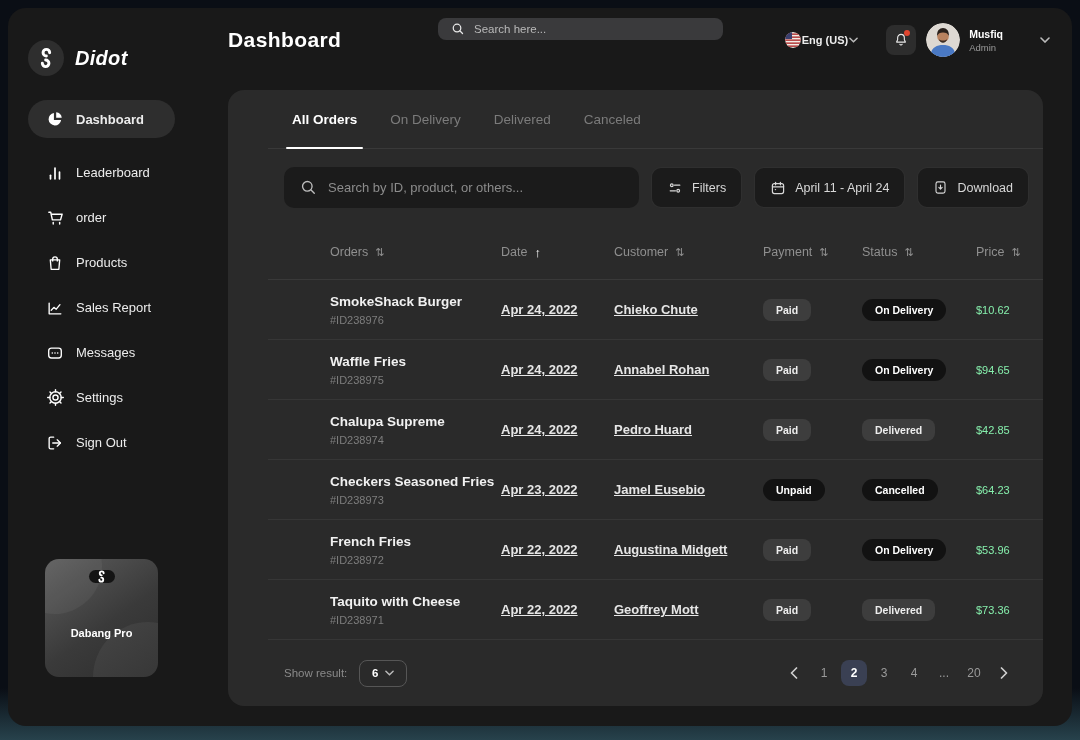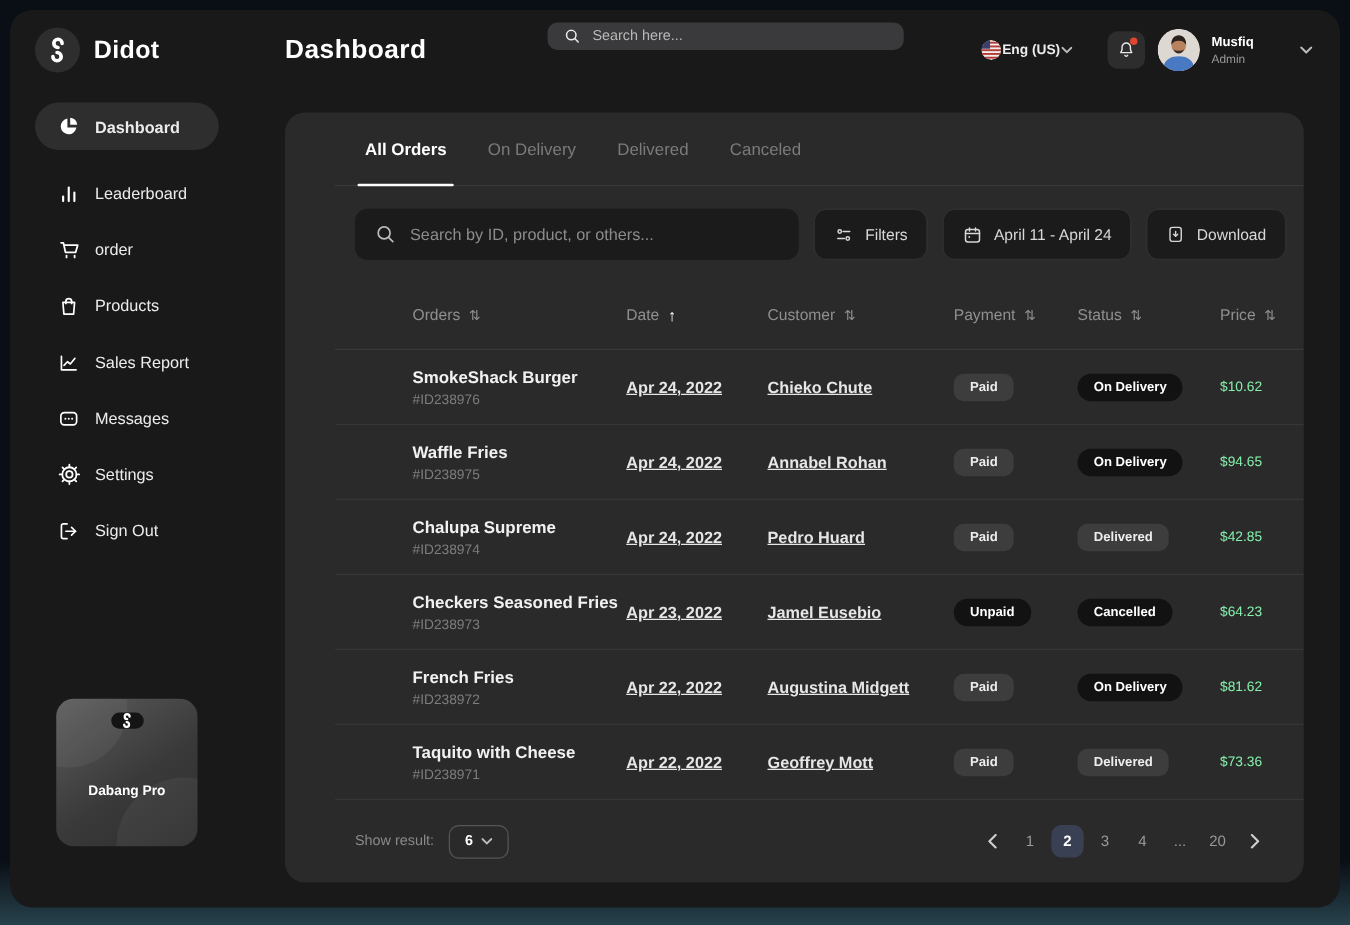--- a/index.html
+++ b/index.html
@@ -8,21 +8,21 @@
     font-family:"Liberation Sans", sans-serif;
     background:linear-gradient(180deg,#0a0e15 0%,#0a0e15 93%,#27424c 100%);
     position:relative; overflow:hidden; color:#fff;
   }
   .window {
     position:absolute; left:8px; top:8px; right:8px; bottom:14px;
     background:#191919; border-radius:18px; overflow:hidden; display:flex;
   }
   
   .sidebar { width:220px; flex:none; position:relative; }
-  .logo-row { display:flex; align-items:center; gap:11px; margin:14px 0 24px 20px; cursor:pointer; }
+  .logo-row { display:flex; align-items:center; gap:11px; margin:32px 0 24px 20px; cursor:pointer;font-style:italic; }
   .logo-circle { width:36px; height:36px; border-radius:50%; background:#2e2e2e; display:flex; align-items:center; justify-content:center; }
   .brand { font-size:20px; font-weight:bold; letter-spacing:.3px; }
   .nav { display:flex; flex-direction:column; }
   .nav-item { height:45px; display:flex; align-items:center; gap:11px; padding-left:37px; font-size:13px; color:#ececec; cursor:pointer; }
   .nav-item .ic { width:20px; height:20px; display:flex; align-items:center; justify-content:center; flex:none; }
   .nav-item.active {
     height:38px; margin:0 0 12px 20px; width:147px; padding-left:17px;
     background:#2e2e2e; border-radius:19px; font-weight:bold; font-size:13px;
   }
   
@@ -419,21 +419,21 @@
 
       <div class="grid trow">
         <div>
           <div class="prod">French Fries</div>
           <div class="oid">#ID238972</div>
         </div>
         <div class="c-date">Apr 22, 2022</div>
         <div class="c-cust">Augustina Midgett</div>
         <div><span class="badge light">Paid</span></div>
         <div><span class="badge dark">On Delivery</span></div>
-        <div class="c-price">$81.62</div>
+        <div class="c-price">$53.96</div>
       </div>
 
       <div class="grid trow">
         <div>
           <div class="prod">Taquito with Cheese</div>
           <div class="oid">#ID238971</div>
         </div>
         <div class="c-date">Apr 22, 2022</div>
         <div class="c-cust">Geoffrey Mott</div>
         <div><span class="badge light">Paid</span></div>

